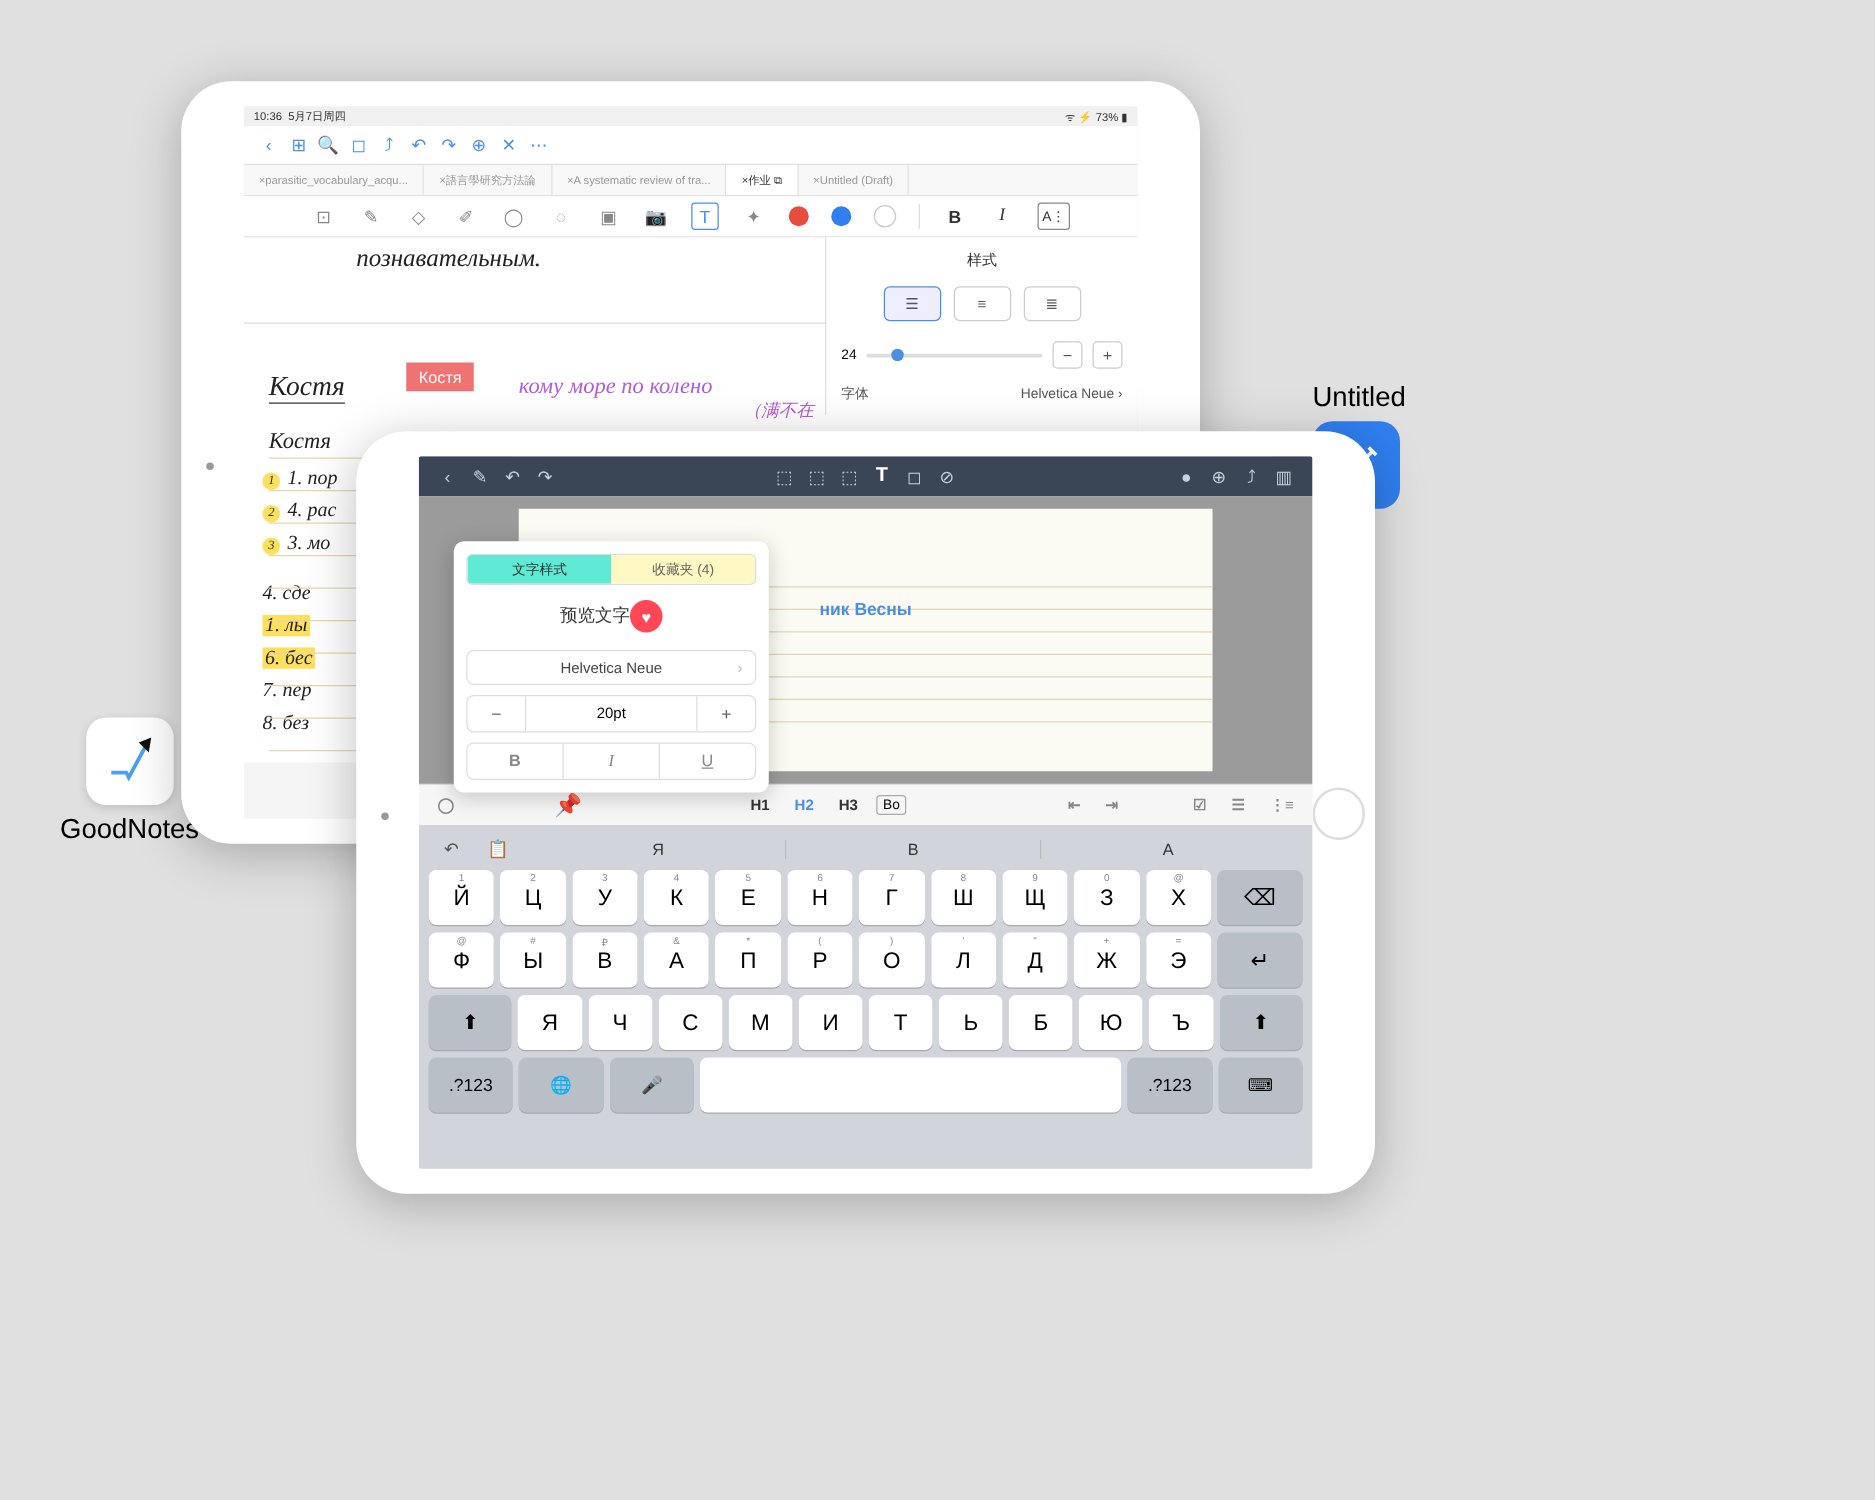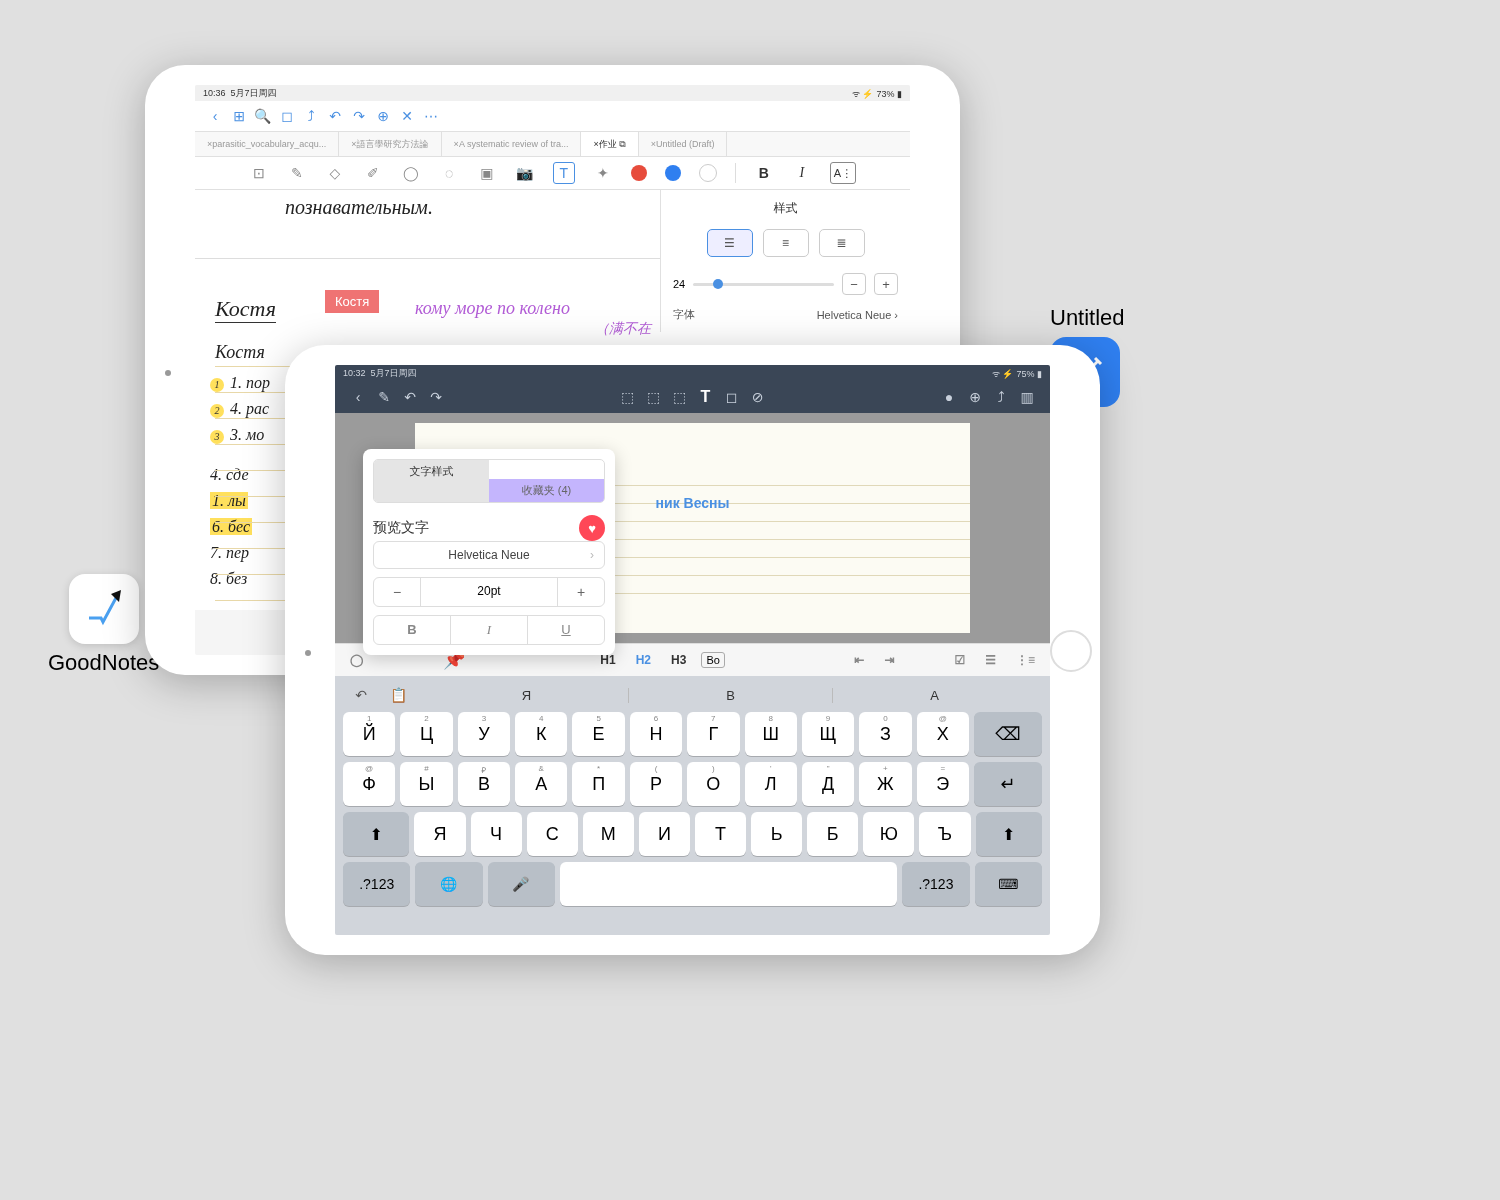--- a/index.html
+++ b/index.html
@@ -52,23 +52,23 @@
 .ns-icon.active { color:#fff; }
 .ns-canvas { background:#9b9b9b; height:230px; position:relative; }
 .ns-paper { position:absolute; top:10px; left:80px; right:80px; bottom:10px; background:#fcfbf3; }
 .ns-paper-line { position:absolute; left:0; right:0; height:1px; background:#e0d8b8; }
 .ns-paper-title { position:absolute; top:72px; width:100%; text-align:center; color:#4a90e2; font-size:14px; font-weight:600; }
 
 .ns-popover { position:absolute; top:36px; left:28px; width:232px; background:#fff; border-radius:8px; box-shadow:0 4px 18px rgba(0,0,0,0.2); padding:10px; z-index:5; }
 .ns-popover::after { content:''; position:absolute; bottom:-8px; left:105px; border:8px solid transparent; border-top-color:#fff; }
 .ns-seg { display:flex; border:1px solid #ddd; border-radius:5px; overflow:hidden; font-size:11px; margin-bottom:12px; }
 .ns-seg-item { flex:1; text-align:center; padding:4px; color:#666; }
-.ns-seg-item.active { background:#e5e5e5; color:#333; font-weight:500; }
-.ns-seg-item:not(.active) { background:#c4b5fd;margin-top:19px; }
-.ns-preview-row { display:flex; justify-content:space-between; align-items:center; }
+.ns-seg-item.active { background:#5eead4; color:#333; font-weight:500; }
+.ns-seg-item:not(.active) { background:#fef9c3; }
+.ns-preview-row { display:flex; justify-content:center; align-items:center; margin-bottom:14px; }
 .ns-preview { font-size:14px; color:#333; }
 .ns-heart { width:26px; height:26px; background:#ff4757; border-radius:50%; display:flex;align-items:center;justify-content:center;color:#fff;font-size:13px; }
 .ns-field-btn { border:1px solid #ddd; border-radius:6px; padding:6px; text-align:center; font-size:12px; color:#444; margin-bottom:8px; position:relative; }
 .ns-stepper-row { display:flex; border:1px solid #ddd; border-radius:6px; overflow:hidden; margin-bottom:8px; }
 .ns-step { width:34px; text-align:center; padding:6px; font-size:14px; color:#666; }
 .ns-step-val { flex:1; text-align:center; padding:6px; font-size:12px; border-left:1px solid #ddd; border-right:1px solid #ddd; }
 .ns-biu-row { display:flex; border:1px solid #ddd; border-radius:6px; overflow:hidden; }
 .ns-biu { flex:1; text-align:center; padding:6px; font-size:13px; color:#888; border-right:1px solid #ddd; }
 .ns-biu:last-child { border-right:none; }
 
@@ -219,24 +219,20 @@
         </div>
       </div>
     </div>
   </div>
 </div>
 
 <div id="ipad2" class="ipad">
   <div class="camera-dot"></div>
   <div class="home-btn"></div>
   <div class="screen">
-    <div class="status-bar" style="background:#3a4656;color:#d0d6de">
-      <div><span>10:32</span>&nbsp;&nbsp;<span>5月7日周四</span></div>
-      <div>ᯤ ⚡ <span>75%</span> ▮</div>
-    </div>
     <div class="ns-topbar">
       <div class="ns-icon">‹</div>
       <div class="ns-icon">✎</div>
       <div class="ns-icon">↶</div>
       <div class="ns-icon">↷</div>
       <div style="flex:1"></div>
       <div class="ns-icon">⬚</div>
       <div class="ns-icon">⬚</div>
       <div class="ns-icon">⬚</div>
       <div class="ns-icon active" style="font-size:16px;font-weight:600">T</div>

